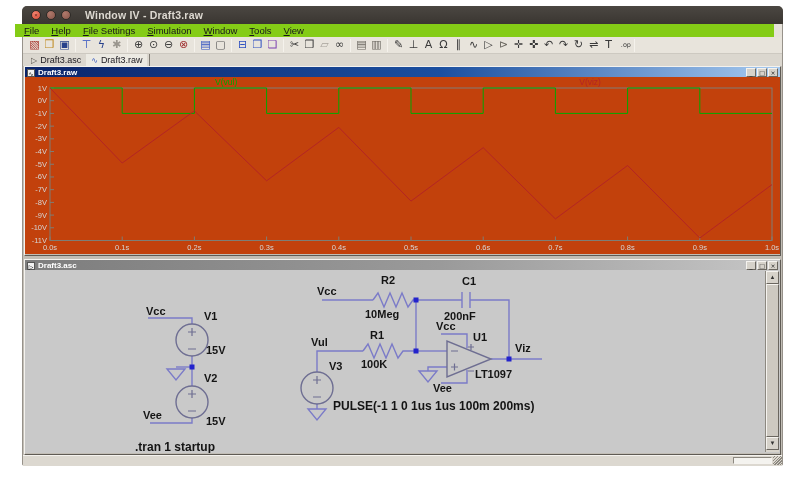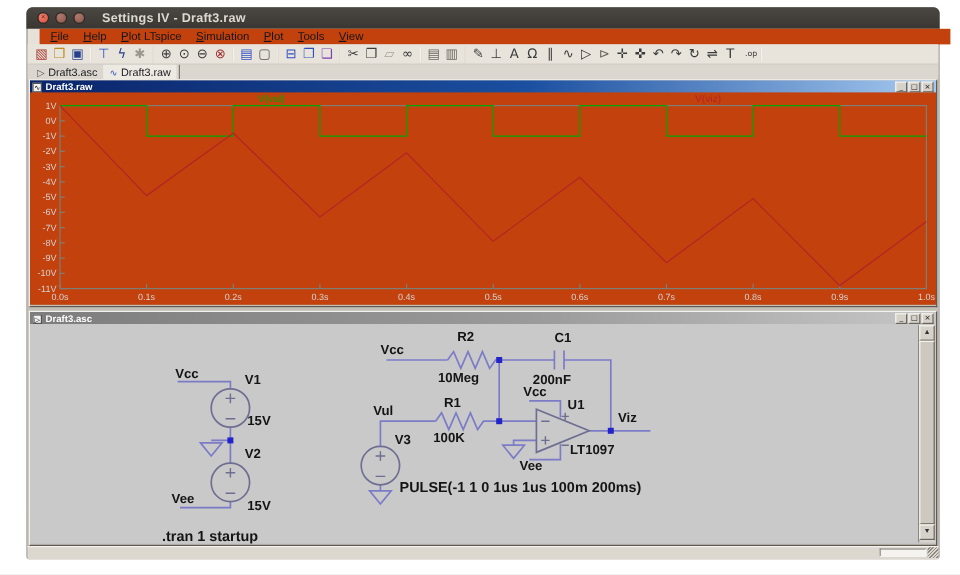--- a/index.html
+++ b/index.html
@@ -14,21 +14,21 @@
               background:linear-gradient(#4b4742,#3a3631); border-radius:5px 5px 0 0;
               display:flex; align-items:center; }
   .winbtn { width:10px; height:10px; border-radius:50%; margin-left:5px;
             border:1px solid #2e2b27; display:inline-block; text-align:center;
             font-size:6px; line-height:8px; color:#5a2019; }
   .btn-close { background:radial-gradient(circle at 35% 30%, #f0826e, #d94b38); margin-left:9px; }
   .btn-min, .btn-max { background:radial-gradient(circle at 35% 30%, #b0796b, #8a564b); }
   .title-text { color:#ddd9d1; font-size:10.5px; font-weight:bold; margin-left:14px; letter-spacing:.2px; }
 
   
-  .menubar { left:33px; top:24px; width:759px; height:13px; background:#c2410c;
+  .menubar { left:15px; top:24px; width:759px; height:13px; background:#84cc16;
              display:flex; align-items:center; padding-left:3px; }
   .menu-item { display:inline-block; font-size:9.5px; color:#17151a; padding:0 6px; cursor:default; }
   .menu-item::first-letter { text-decoration:underline; }
 
   
   .toolbar { left:23px; top:37px; width:759px; height:17px; background:#e8e4dc;
              display:flex; align-items:center; padding-left:4px; border-bottom:1px solid #cdc9c1; }
   .tb-icon { width:15px; height:15px; line-height:14px; text-align:center; font-size:11px;
              font-family:"DejaVu Sans", sans-serif; display:inline-block; cursor:default; }
   .tb-sep { width:1px; height:13px; background:#b3afa7; border-right:1px solid #f5f2ec;
@@ -86,29 +86,29 @@
 </style>
 </head>
 <body>
 
 <div class="abs app"></div>
 
 <div class="abs titlebar">
   <span class="winbtn btn-close">×</span>
   <span class="winbtn btn-min"></span>
   <span class="winbtn btn-max"></span>
-  <span class="title-text">Settings IV - Draft3.raw</span>
+  <span class="title-text">Window IV - Draft3.raw</span>
 </div>
 
 <div class="abs menubar" id="menubar">
     <span class="menu-item">File</span>
     <span class="menu-item">Help</span>
-    <span class="menu-item">Plot LTspice</span>
+    <span class="menu-item">File Settings</span>
     <span class="menu-item">Simulation</span>
-    <span class="menu-item">Plot</span>
+    <span class="menu-item">Window</span>
     <span class="menu-item">Tools</span>
     <span class="menu-item">View</span>
   </div>
 
 <div class="abs toolbar" id="toolbar">
     <span class="tb-icon" style="color: rgb(168, 53, 44);">▧</span>
     <span class="tb-icon" style="color: rgb(191, 138, 31);">❒</span>
     <span class="tb-icon" style="color: rgb(39, 64, 139);">▣</span>
     <span class="tb-sep"></span>
     <span class="tb-icon" style="color: rgb(46, 79, 192);">⊤</span>

